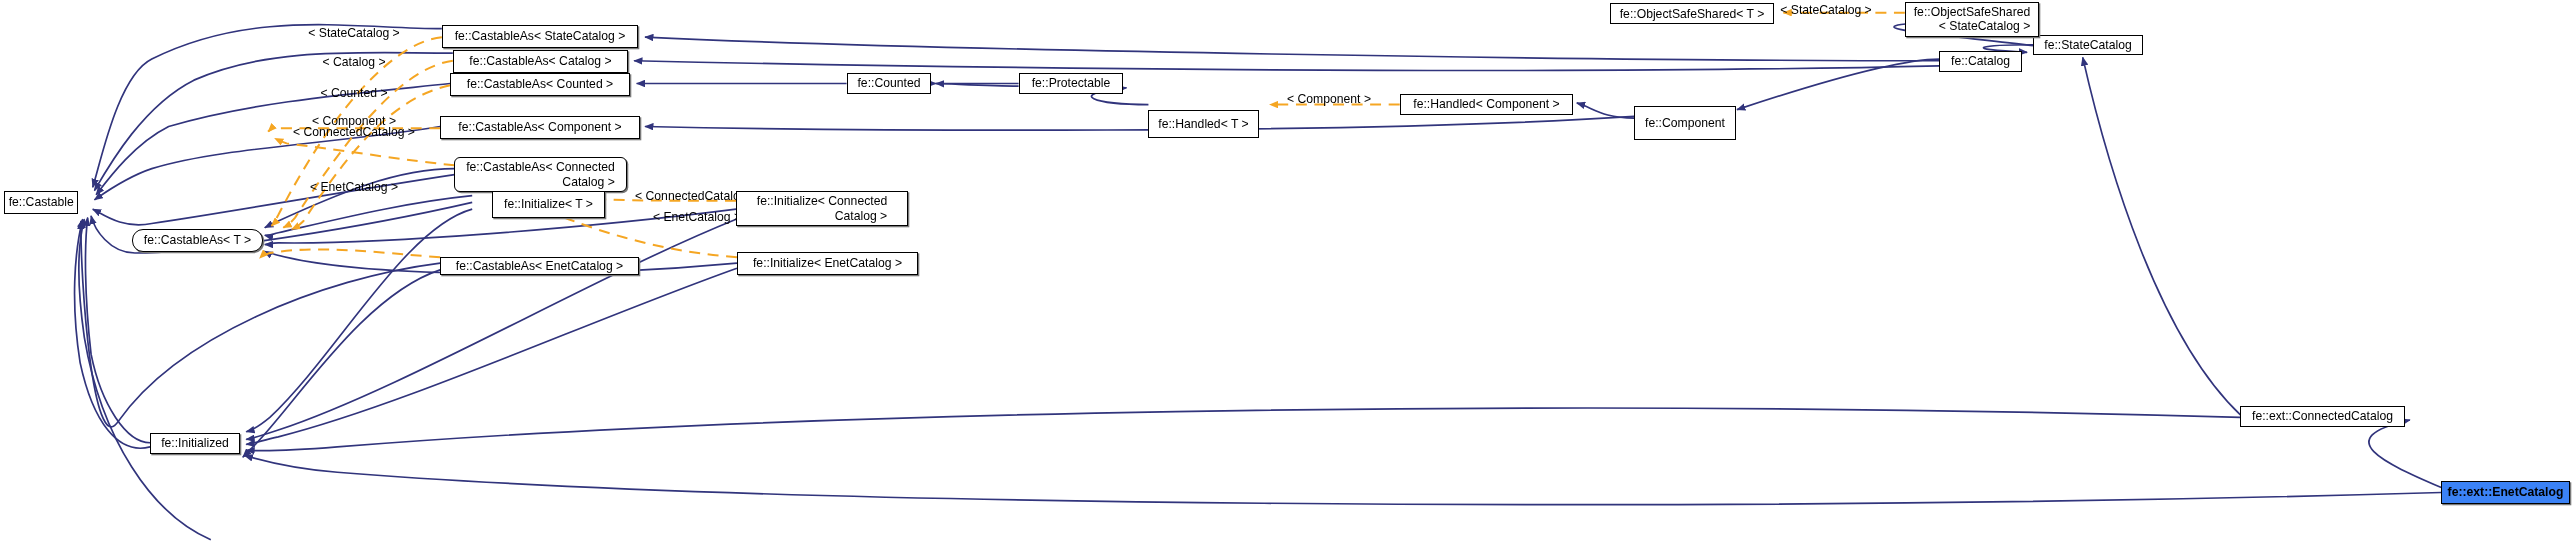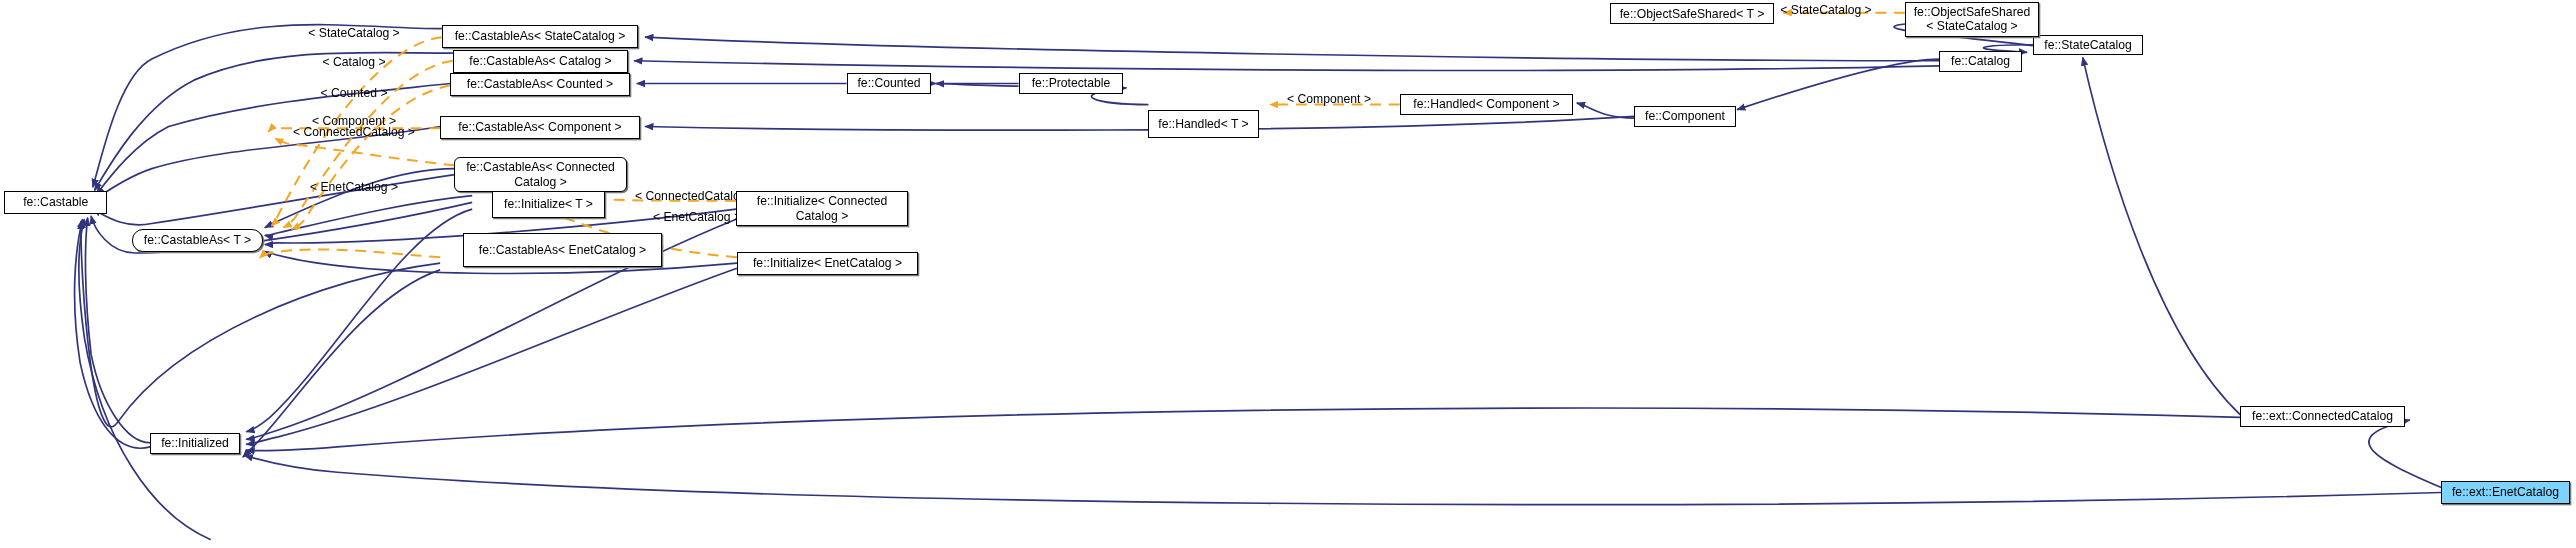--- a/index.html
+++ b/index.html
@@ -25,31 +25,32 @@
     pointer-events: none;
   }
   .node {
     position: absolute;
     box-sizing: border-box;
     border: 0.8px solid #000000;
     background: #ffffff;
     color: #000000;
     font-size: 12.2px;
     line-height: 1.18;
-    text-align: center;
+    text-align: right;
     display: flex;
     align-items: center;
     justify-content: center;
     white-space: pre;
     box-shadow: 1.3px 1.3px 0 0 #7a7a7a;
     cursor: pointer;
     z-index: 5;
   }
   .node.highlight {
-    background: #7dd3fc;
+    background: #3b82f6;
+    font-weight: bold;
   }
   .node.plain {
     box-shadow: none;
   }
   .edge-label {
     position: absolute;
     font-size: 12.2px;
     color: #000000;
     white-space: pre;
     background: transparent;
@@ -119,55 +120,55 @@
       <path d="M522,152 C470,152 400,152 326,152 C322,152 320,154 318,156"></path>
       <path d="M539,196 C480,190 420,180 340,170 C334,168 330,166 326,164"></path>
       <path d="M522,305 C450,300 380,290 320,300 C314,302 310,304 308,306"></path>
       <path d="M873,238 C800,238 740,238 706,236"></path>
       <path d="M874,305 C800,300 720,280 650,250 C644,246 640,243 636,240"></path>
       <path d="M1660,124 C1600,124 1540,124 1506,124"></path>
       <path d="M2259,15 C2220,15 2160,15 2115,15"></path>
     </g>
   </svg>
 
-  <div class="node plain" style="left:4.2px;top:191px;width:103px;height:23px;">fe::Castable</div>
+  <div class="node plain" style="left:4.2px;top:191px;width:74px;height:23px;">fe::Castable</div>
 
   <div class="node" style="left:132px;top:229px;width:131px;height:23px;border-radius:11px;">fe::CastableAs&lt; T &gt;</div>
 
   <div class="node" style="left:150px;top:433px;width:90px;height:21px;">fe::Initialized</div>
 
   <div class="node" style="left:442px;top:25px;width:196px;height:23px;">fe::CastableAs&lt; StateCatalog &gt;</div>
 
   <div class="node" style="left:453px;top:50px;width:175px;height:23px;">fe::CastableAs&lt; Catalog &gt;</div>
 
   <div class="node" style="left:450px;top:73px;width:180px;height:23px;">fe::CastableAs&lt; Counted &gt;</div>
 
   <div class="node" style="left:440px;top:116px;width:200px;height:23px;">fe::CastableAs&lt; Component &gt;</div>
 
   <div class="node" style="left:454px;top:157px;width:173px;height:35px;border-radius:6px;">fe::CastableAs&lt; Connected
 Catalog &gt;</div>
 
   <div class="node" style="left:492px;top:191px;width:113px;height:27px;">fe::Initialize&lt; T &gt;</div>
 
-  <div class="node" style="left:440px;top:233px;width:199px;height:34px;margin-left:23px;">fe::CastableAs&lt; EnetCatalog &gt;</div>
+  <div class="node" style="left:440px;top:257px;width:199px;height:18px;">fe::CastableAs&lt; EnetCatalog &gt;</div>
 
   <div class="node" style="left:736px;top:191px;width:172px;height:35px;">fe::Initialize&lt; Connected
 Catalog &gt;</div>
 
   <div class="node" style="left:737px;top:252px;width:181px;height:23px;">fe::Initialize&lt; EnetCatalog &gt;</div>
 
   <div class="node plain" style="left:847px;top:73px;width:84px;height:21px;">fe::Counted</div>
 
   <div class="node plain" style="left:1019px;top:73px;width:104px;height:21px;">fe::Protectable</div>
 
   <div class="node plain" style="left:1148px;top:110px;width:111px;height:28px;">fe::Handled&lt; T &gt;</div>
 
   <div class="node plain" style="left:1400px;top:94px;width:173px;height:21px;">fe::Handled&lt; Component &gt;</div>
 
-  <div class="node plain" style="left:1634px;top:106px;width:102px;height:21px;">fe::Component</div>
+  <div class="node plain" style="left:1634px;top:106px;width:102px;height:34px;">fe::Component</div>
 
   <div class="node plain" style="left:1939px;top:51px;width:83px;height:21px;">fe::Catalog</div>
 
   <div class="node plain" style="left:2033px;top:35px;width:110px;height:20px;">fe::StateCatalog</div>
 
   <div class="node plain" style="left:1610px;top:3.4px;width:164px;height:21px;">fe::ObjectSafeShared&lt; T &gt;</div>
 
   <div class="node" style="left:1905px;top:1.7px;width:134px;height:35px;">fe::ObjectSafeShared
 &lt; StateCatalog &gt;</div>
 

